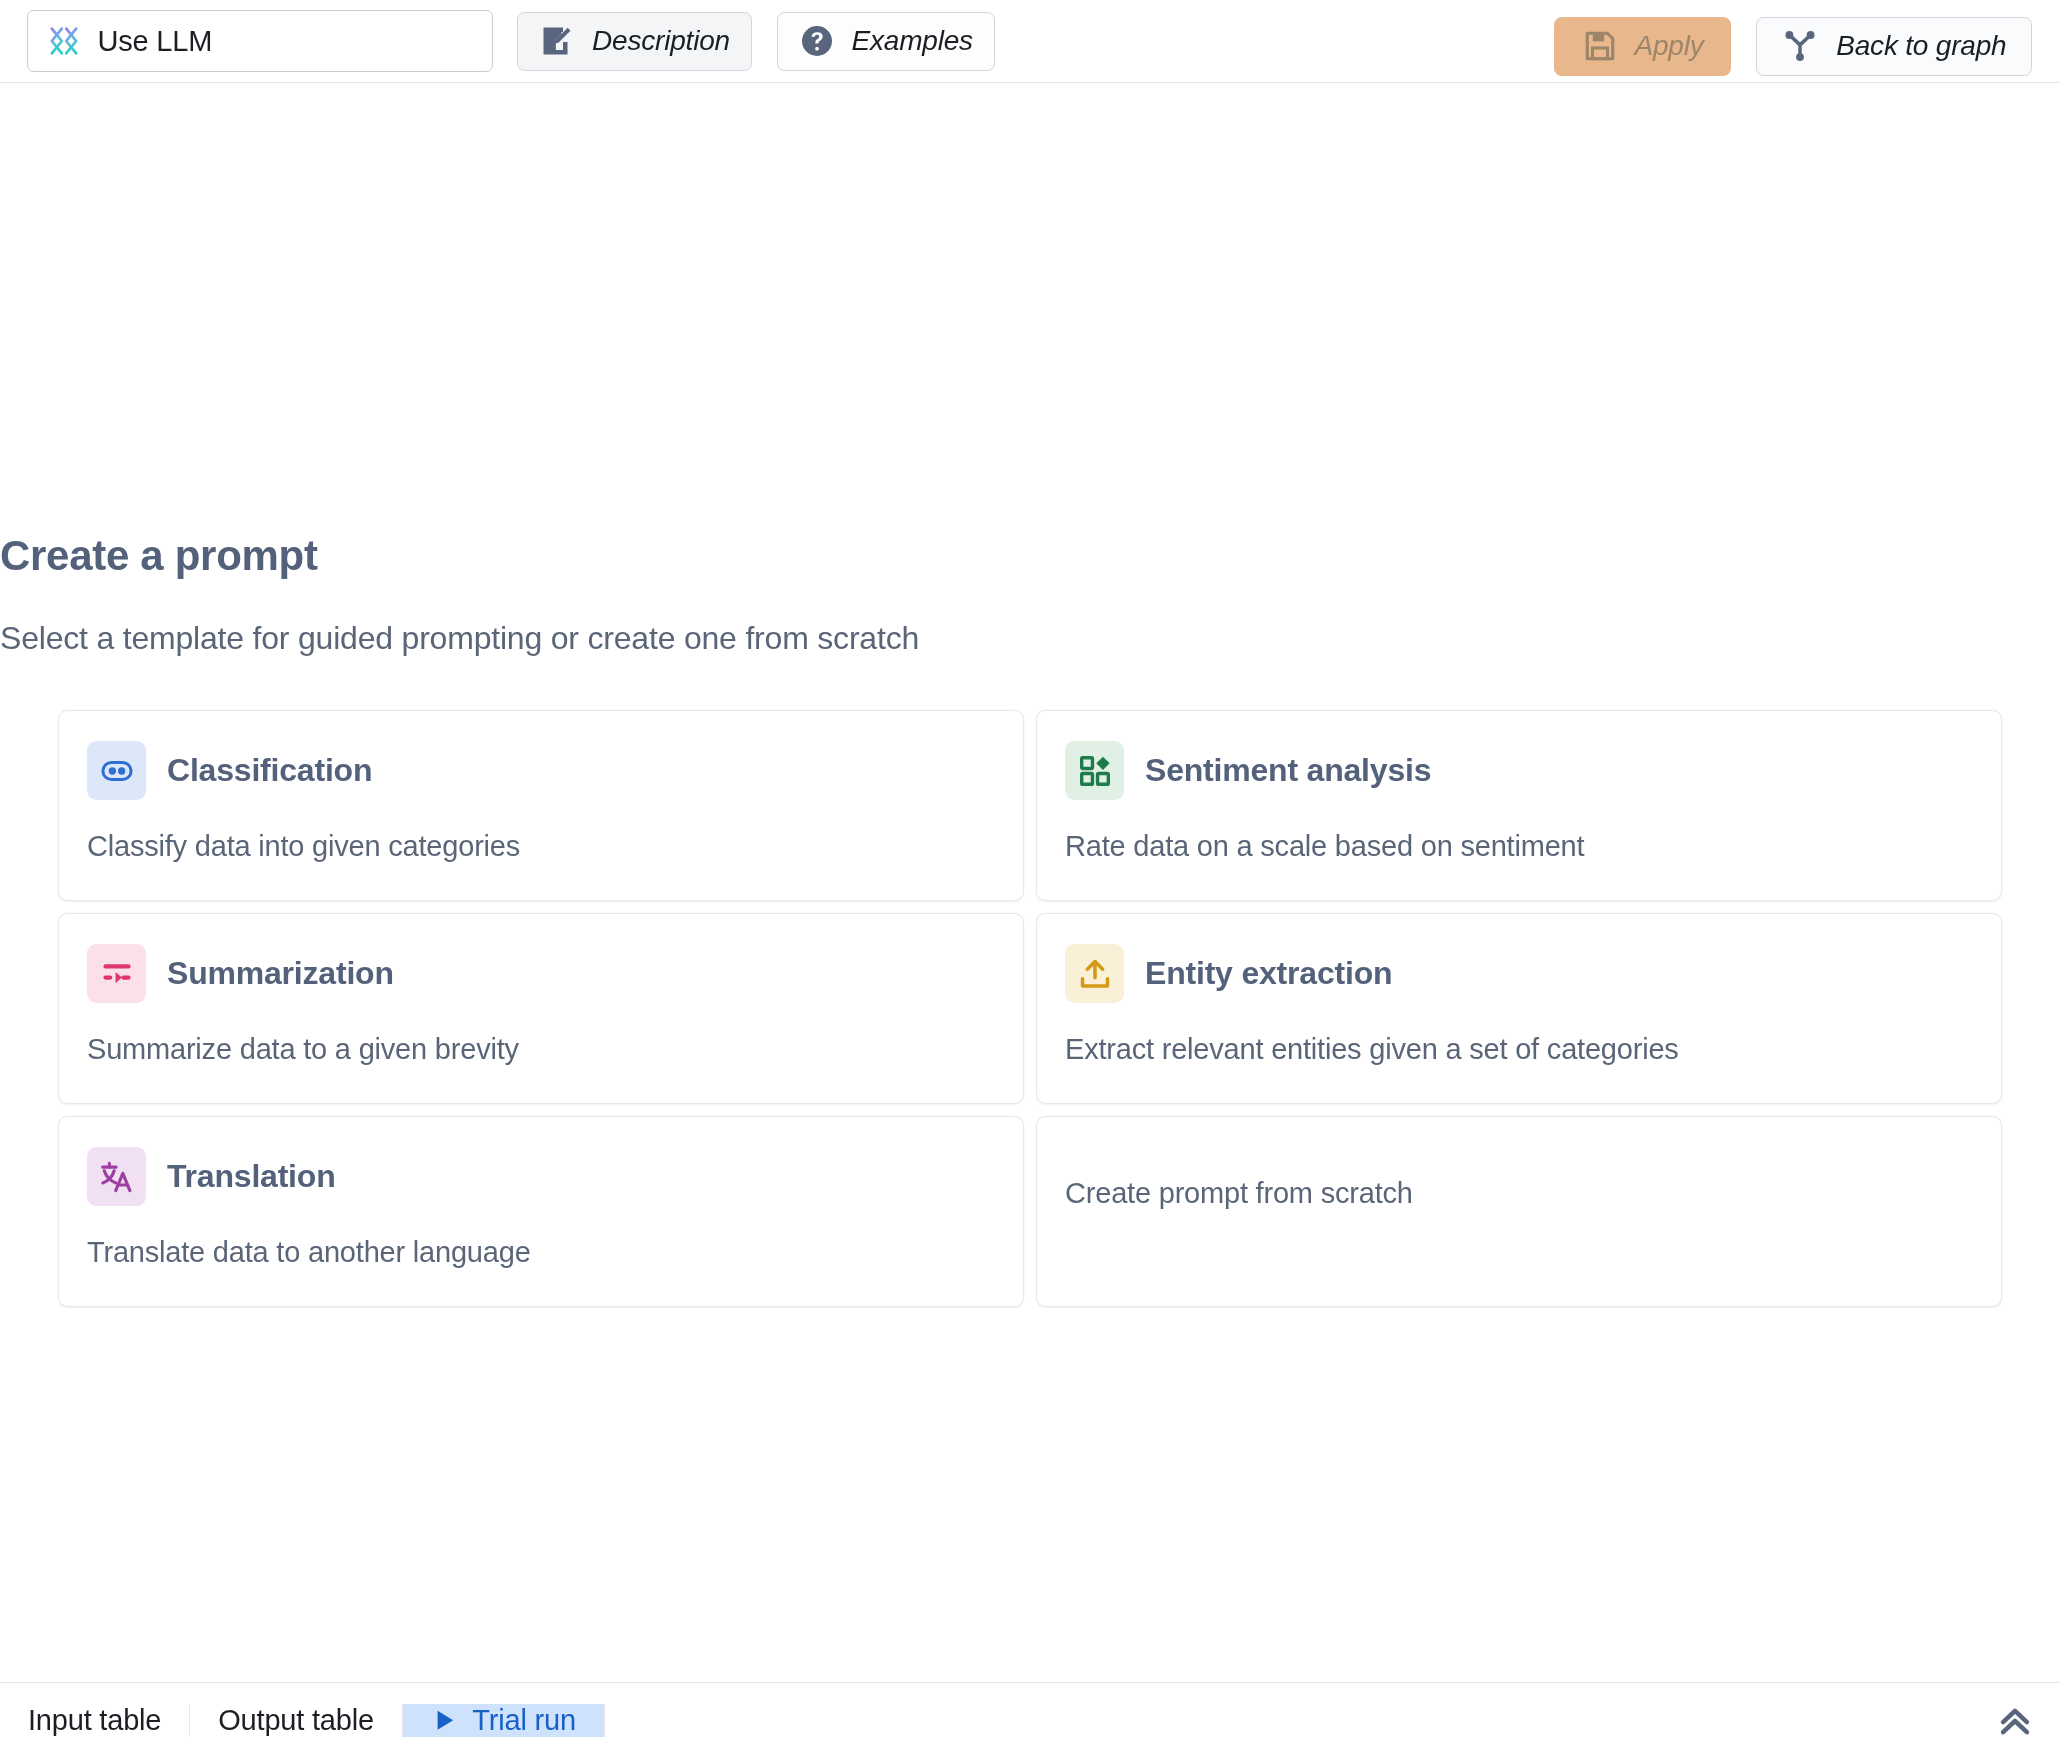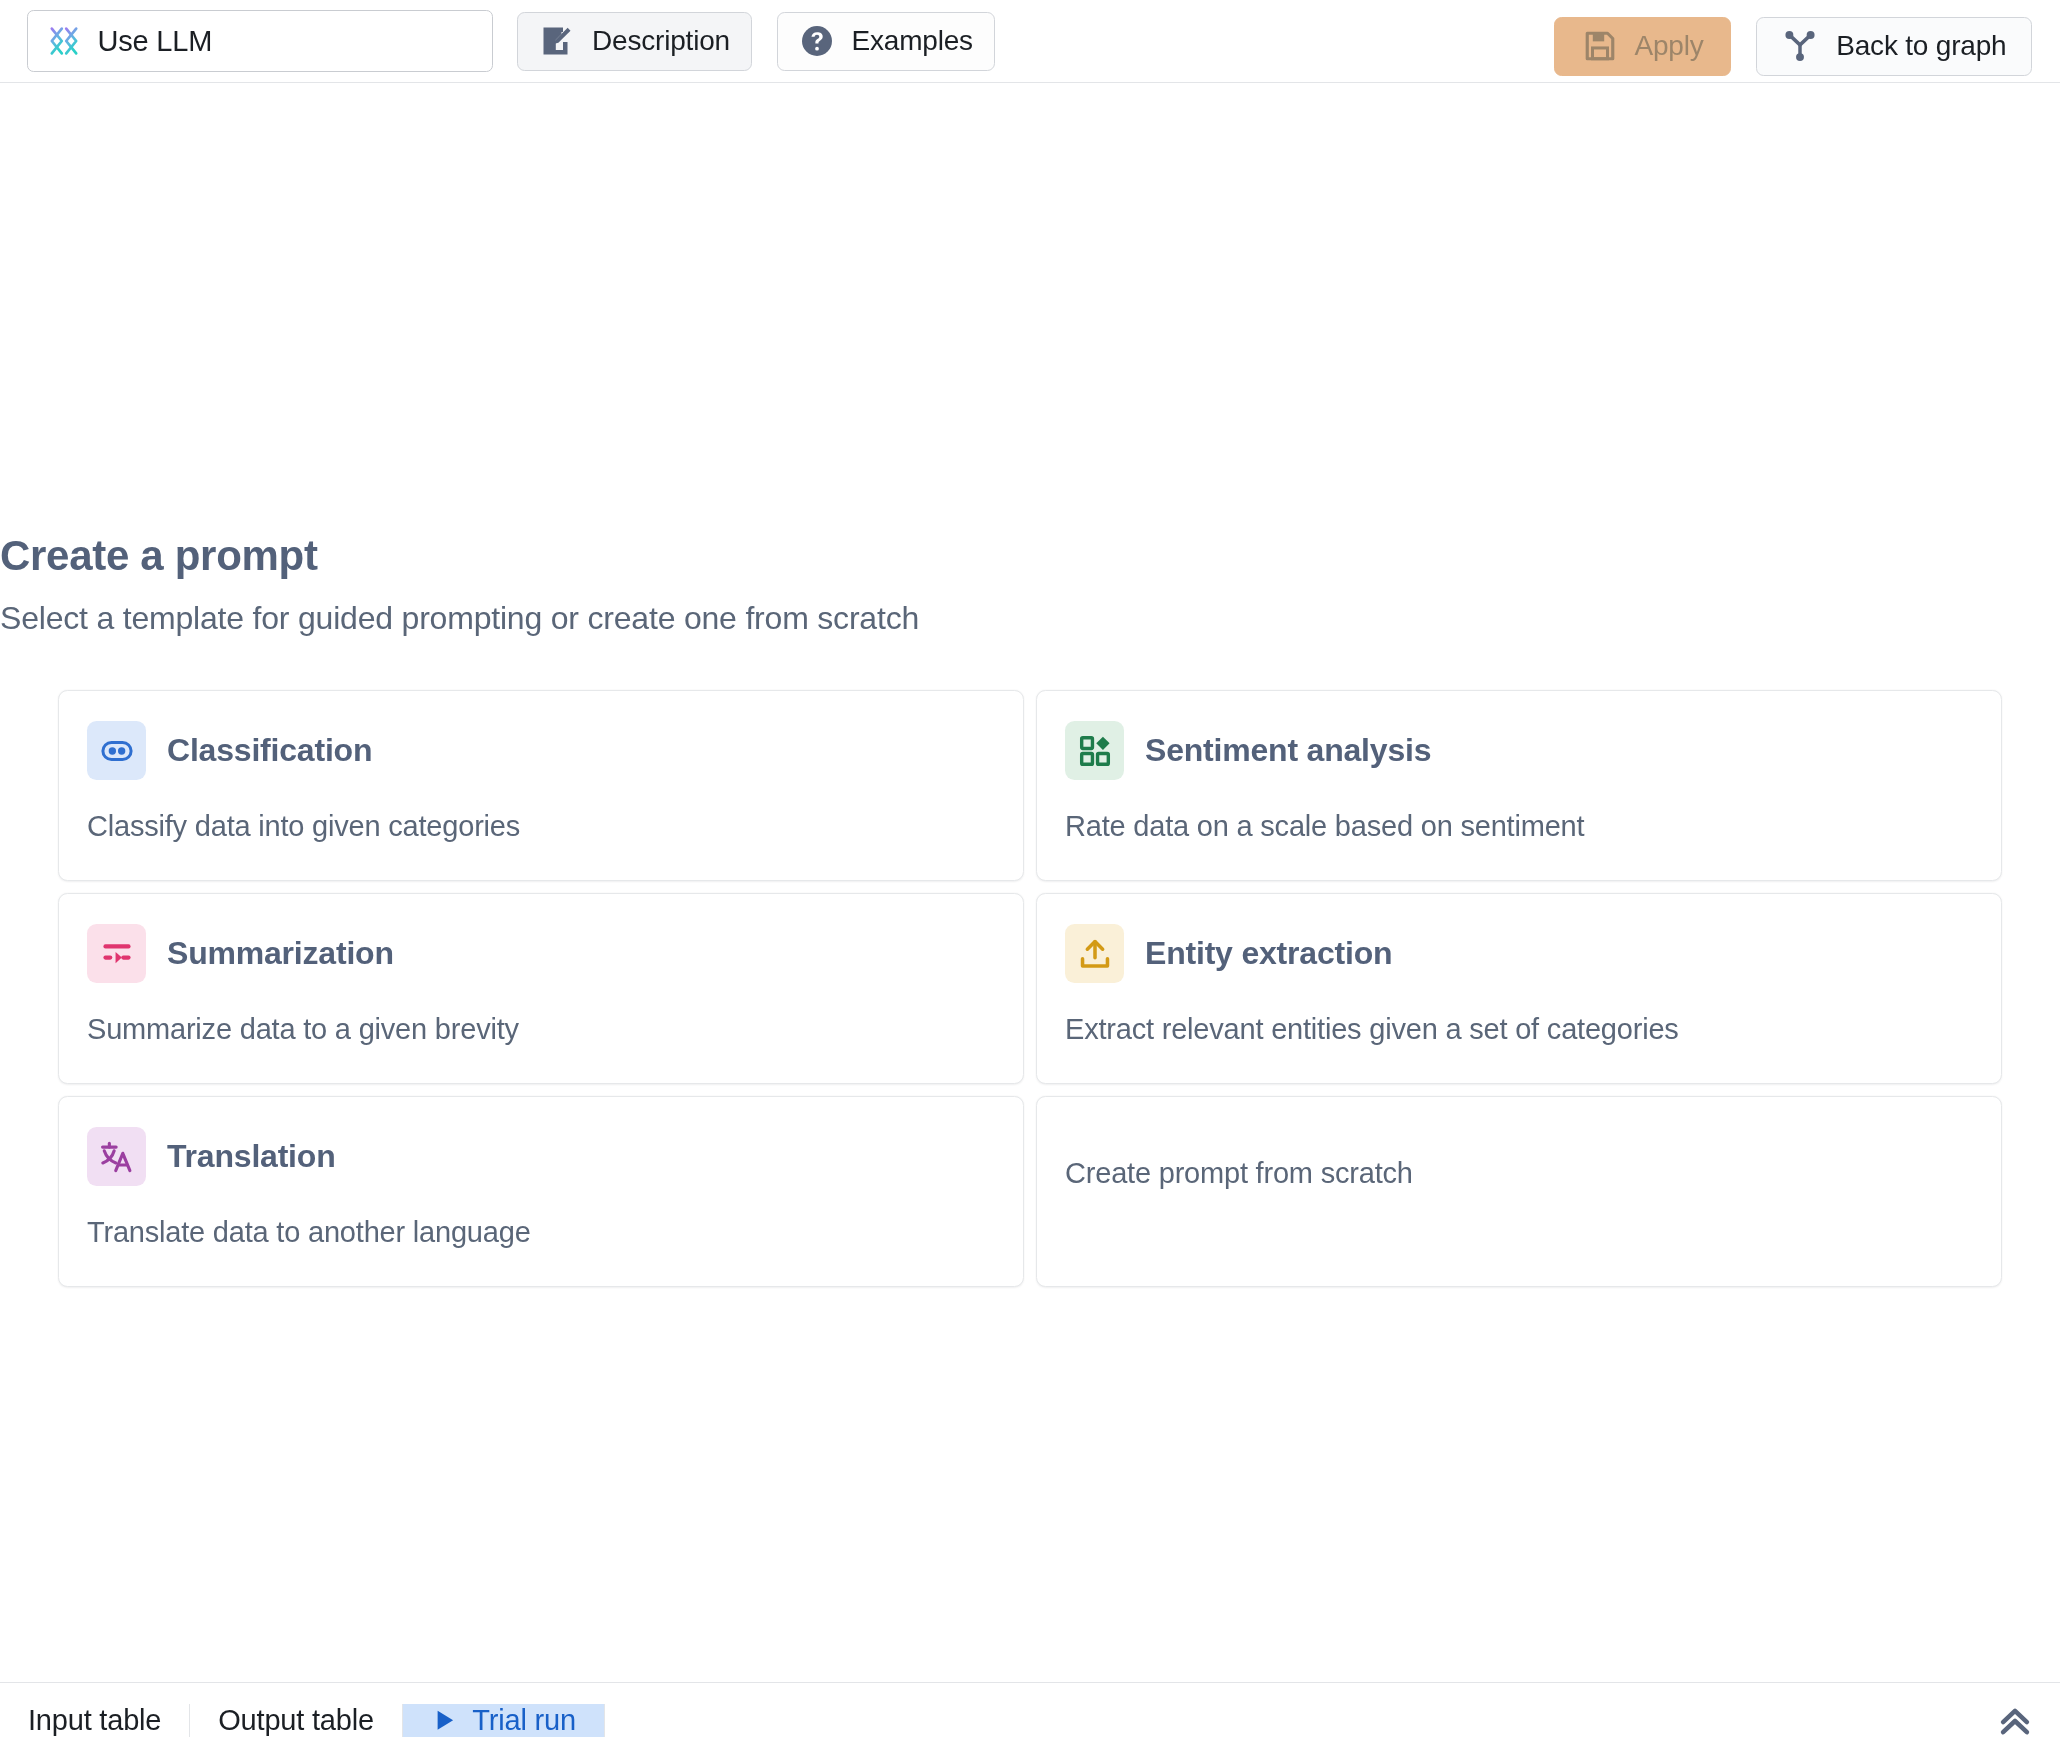--- a/index.html
+++ b/index.html
@@ -70,20 +70,21 @@
     border-radius: 7.6px;
     background: #f4f5f7;
     display: flex;
     align-items: center;
     gap: 17px;
     padding: 0 21px;
     font-size: 28px;
     color: #1b1f24;
     cursor: pointer;
     letter-spacing: -0.2px;
+    font-style: italic;
   }
 
   .btn.plain {
     background: #fdfdfd;
   }
 
   .btn.apply {
     background: #e8b88c;
     border: 1.9px solid #e8b88c;
     color: #9d8569;
@@ -113,21 +114,21 @@
   }
 
   .page-title {
     font-size: 42px;
     font-weight: bold;
     color: #53617a;
     letter-spacing: -0.3px;
   }
 
   .page-subtitle {
-    margin-top: 20px;
+    margin-top: 40px;
     font-size: 32px;
     color: #5a6678;
     letter-spacing: -0.2px;
   }
 
   .cards-grid {
     margin-top: 53px;
     width: 1944px;
     display: grid;
     grid-template-columns: 1fr 1fr;

